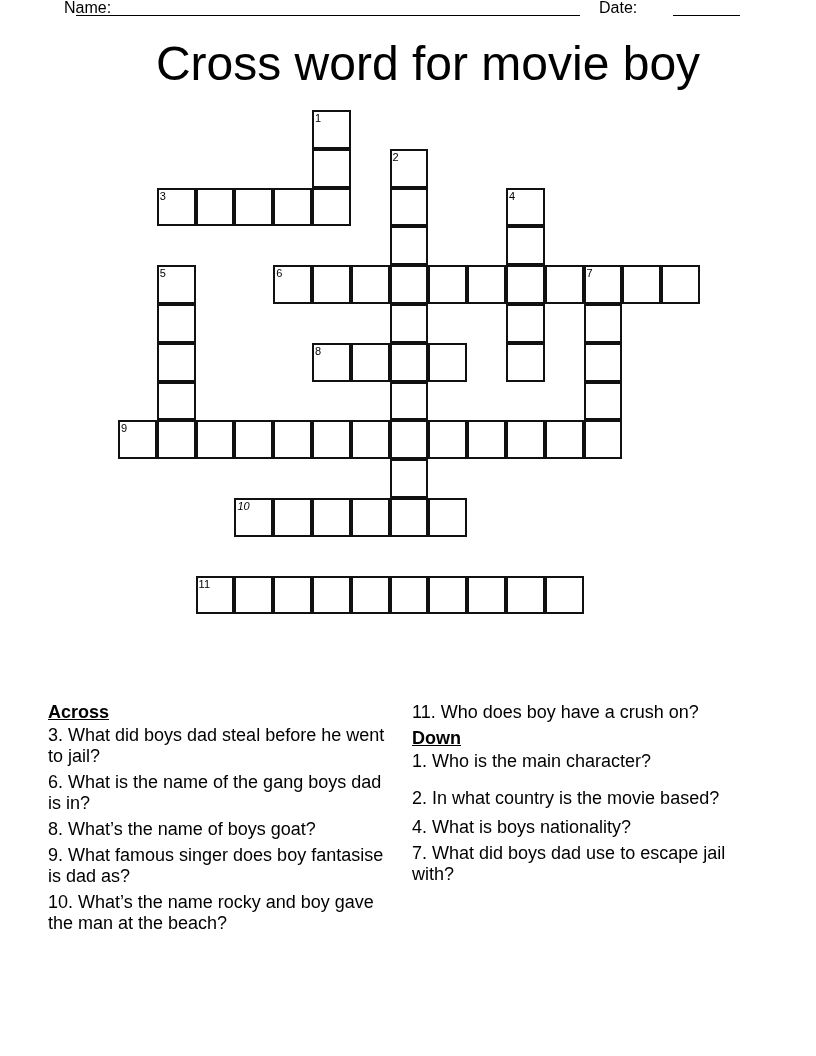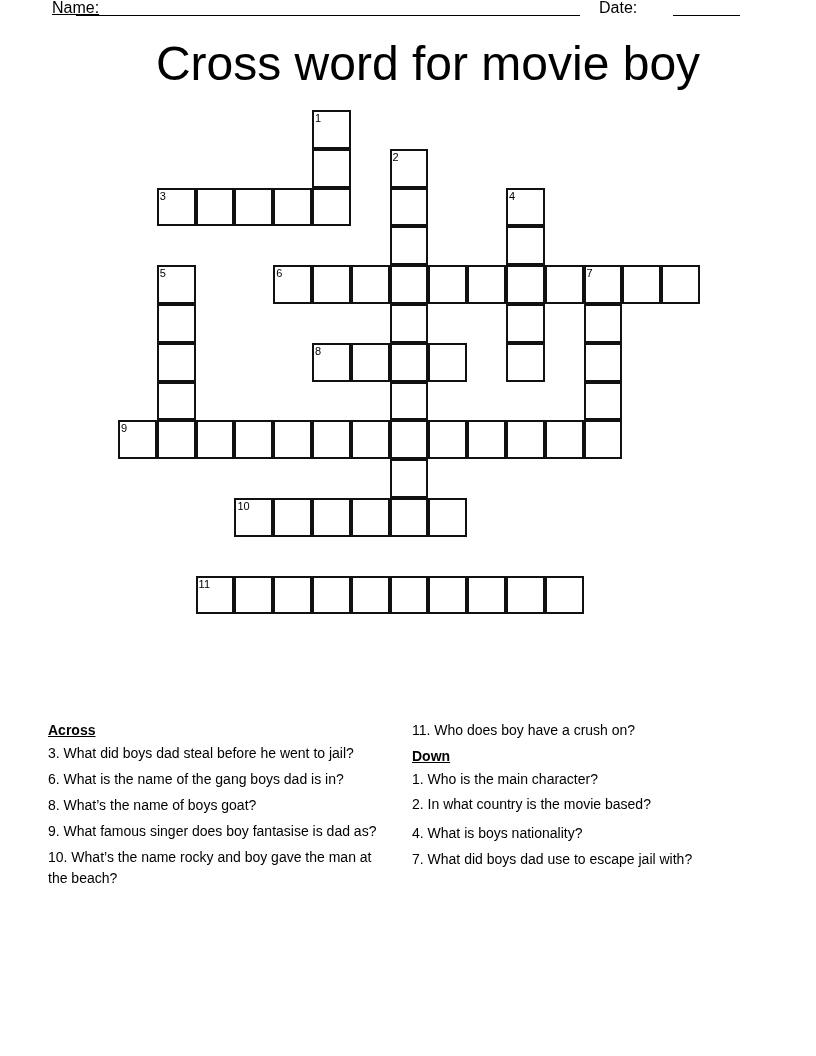--- a/index.html
+++ b/index.html
@@ -1,29 +1,29 @@
 <!DOCTYPE html>
 <html><head>
 <meta charset="utf-8">
 <style>
   html, body { margin:0; padding:0; background:#ffffff; }
   body { width:816px; height:1056px; position:relative; overflow:hidden;
          font-family:"Liberation Sans", sans-serif; color:#000; }
   .header-row { position:absolute; top:0; left:48px; width:700px; height:22px; font-size:16px; }
-  .hdr-name { position:absolute; left:4px; top:-1px;text-decoration:underline; }
+  .hdr-name { position:absolute; left:16px; top:-1px; }
   .hdr-name-line { position:absolute; left:28px; top:15px; width:504px; border-bottom:1px solid #000; }
   .hdr-date { position:absolute; left:551px; top:-1px; }
   .hdr-date-line { position:absolute; left:625px; top:15px; width:67px; border-bottom:1px solid #000; }
   .title { position:absolute; top:34px; left:0; width:816px; text-align:center;
            font-size:48px; line-height:60px;padding-left:20px; }
   .grid { position:absolute; left:118px; top:110px; width:582px; height:505px; }
   .cell { position:absolute; width:38.8px; height:38.8px; box-sizing:border-box;
           border:2px solid #111; background:#fff; }
   .cell .num { position:absolute; left:1px; top:0px; font-size:11px; line-height:12px; }
-  .clues { position:absolute; top:720px; font-size:14px; line-height:21px; }
+  .clues { position:absolute; top:702px; font-size:18px; line-height:21px; }
   .clues.left { left:48px; width:345px; }
   .clues.right { left:412px; width:345px; }
   .sect { font-weight:bold; text-decoration:underline; margin-bottom:2px; }
   .clue { margin-bottom:5px; }
   .clue b { font-weight:normal; }
 </style>
 </head>
 <body>
 
 <div class="header-row">
@@ -99,21 +99,21 @@
     </div>
     <div class="cell" style="left: 77.6px; top: 310.4px;"></div>
     <div class="cell" style="left: 116.4px; top: 310.4px;"></div>
     <div class="cell" style="left: 155.2px; top: 310.4px;"></div>
     <div class="cell" style="left: 194px; top: 310.4px;"></div>
     <div class="cell" style="left: 232.8px; top: 310.4px;"></div>
     <div class="cell" style="left: 310.4px; top: 310.4px;"></div>
     <div class="cell" style="left: 349.2px; top: 310.4px;"></div>
     <div class="cell" style="left: 388px; top: 310.4px;"></div>
     <div class="cell" style="left: 426.8px; top: 310.4px;"></div>
-    <div class="cell" style="left: 116.4px; top: 388px;">
+    <div class="cell" style="left: 116.4px; top: 388px; font-style: italic;">
       <span class="num">10</span>
     </div>
     <div class="cell" style="left: 155.2px; top: 388px;"></div>
     <div class="cell" style="left: 194px; top: 388px;"></div>
     <div class="cell" style="left: 232.8px; top: 388px;"></div>
     <div class="cell" style="left: 271.6px; top: 388px;"></div>
     <div class="cell" style="left: 310.4px; top: 388px;"></div>
     <div class="cell" style="left: 77.6px; top: 465.6px;">
       <span class="num">11</span>
     </div>
@@ -133,17 +133,17 @@
   <div class="clue"><b>3.</b><span> What did boys dad steal before he went to jail?</span></div>
   <div class="clue"><b>6.</b><span> What is the name of the gang boys dad is in?</span></div>
   <div class="clue"><b>8.</b><span> What’s the name of boys goat?</span></div>
   <div class="clue"><b>9.</b><span> What famous singer does boy fantasise is dad as?</span></div>
   <div class="clue"><b>10.</b><span> What’s the name rocky and boy gave the man at the beach?</span></div>
 </div>
 
 <div class="clues right">
   <div class="clue"><b>11.</b><span> Who does boy have a crush on?</span></div>
   <div class="sect">Down</div>
-  <div class="clue" style="margin-bottom:4px"><b>1.</b><span> Who is the main character?</span></div>
+  <div class="clue" style="margin-bottom:16px"><b>1.</b><span> Who is the main character?</span></div>
   <div class="clue" style="margin-bottom:8px"><b>2.</b><span> In what country is the movie based?</span></div>
   <div class="clue"><b>4.</b><span> What is boys nationality?</span></div>
   <div class="clue"><b>7.</b><span> What did boys dad use to escape jail with?</span></div>
 </div>
 
 </body></html>

